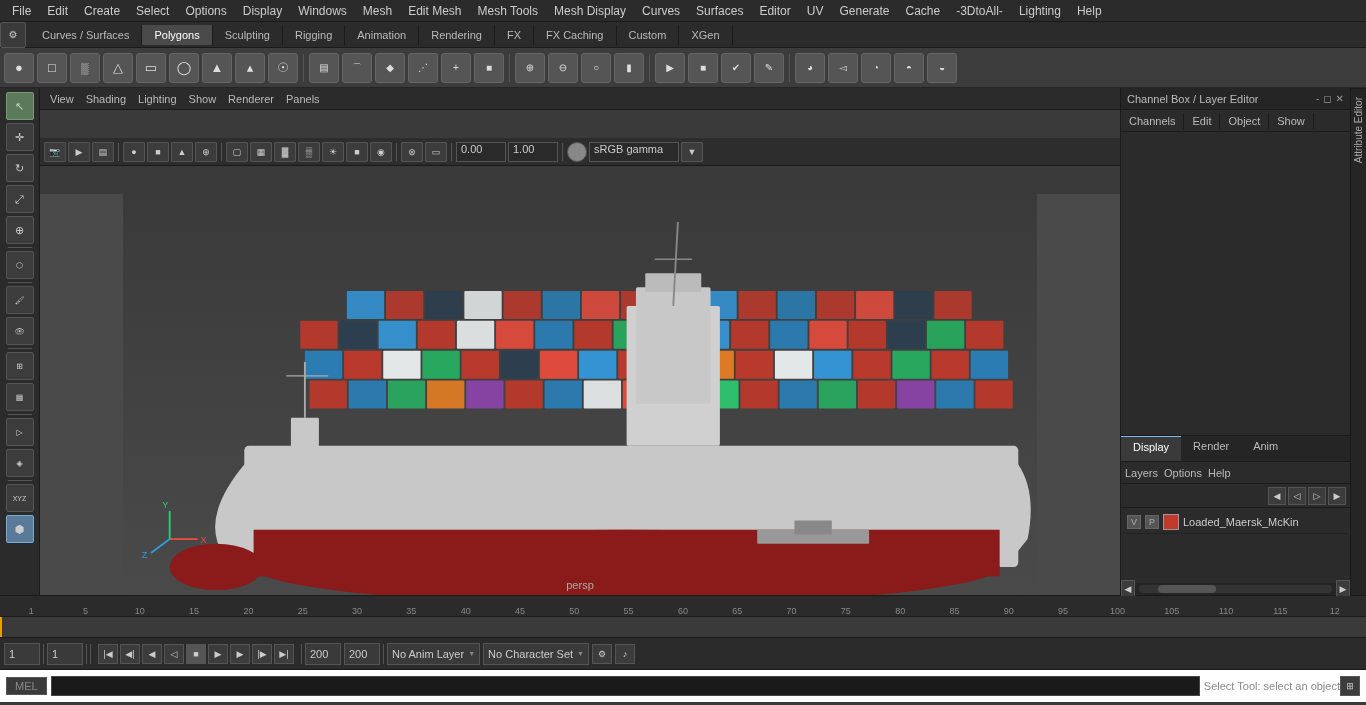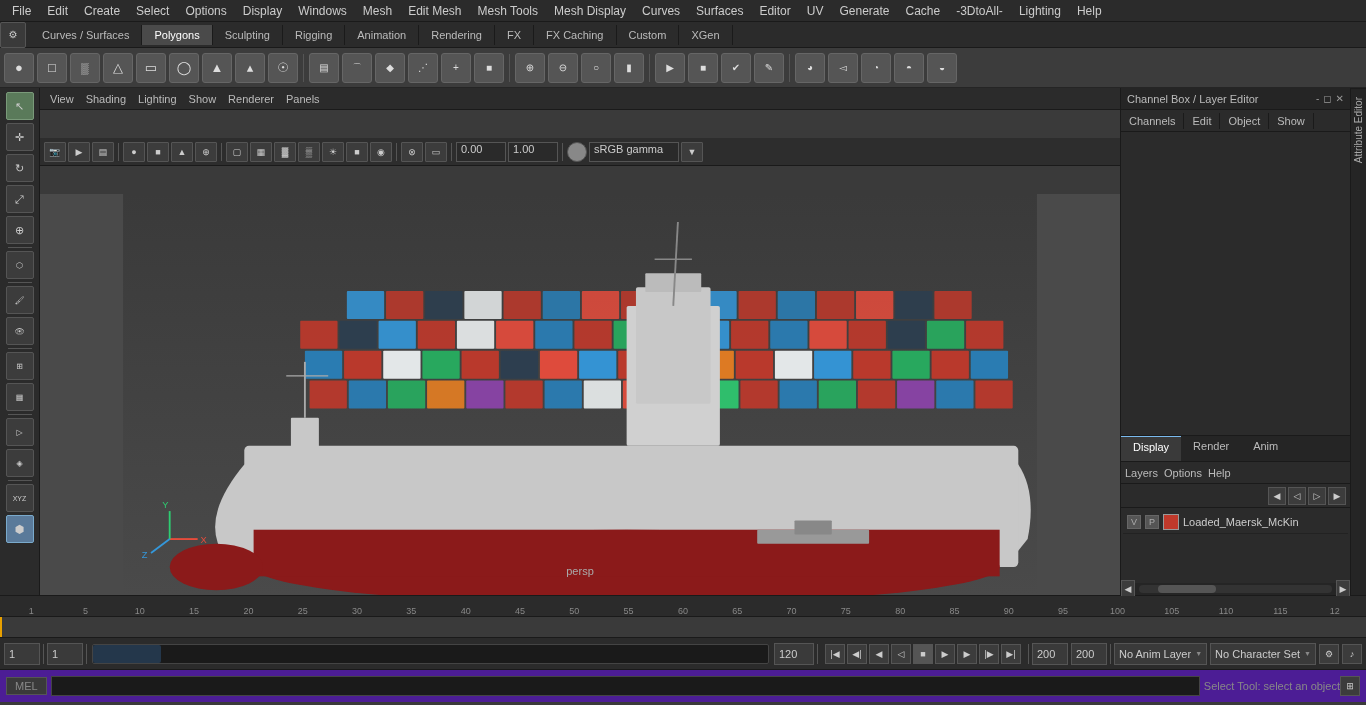--- a/index.html
+++ b/index.html
@@ -27,21 +27,21 @@
     #left-toolbar { width: 40px; background: #2b2b2b; border-right: 1px solid #1a1a1a; display: flex; flex-direction: column; align-items: center; padding: 4px 2px; gap: 3px; }
     .lt-btn { width: 28px; height: 28px; background: #3c3c3c; border: 1px solid #555; color: #ccc; display: flex; align-items: center; justify-content: center; cursor: pointer; font-size: 11px; border-radius: 2px; }
     .lt-btn.active { background: #5a7a5a; border-color: #7a9a7a; }
     .lt-sep { width: 24px; height: 1px; background: #555; }
 
     
     #viewport-container { flex: 1; display: flex; flex-direction: column; gap: 28px; }
     #viewport-header { display: flex; align-items: center; background: #2b2b2b; height: 22px; padding: 0 6px; gap: 4px; border-bottom: 1px solid #1a1a1a; }
     .vh-item { color: #bbb; font-size: 11px; cursor: pointer; padding: 0 4px; }
     #viewport { flex: 1; background: #4a4a4a; position: relative; overflow: hidden; }
-    #viewport-label { position: absolute; bottom: 18px; left: 50%; transform: translateX(-50%); color: #aaa; font-size: 11px; }
+    #viewport-label { position: absolute; bottom: 4px; left: 50%; transform: translateX(-50%); color: #aaa; font-size: 11px; }
 
     
     #right-panel { width: 230px; background: #2b2b2b; border-left: 1px solid #1a1a1a; display: flex; flex-direction: column; }
     #right-panel-header { display: flex; align-items: center; justify-content: space-between; background: #252525; height: 22px; padding: 0 6px; border-bottom: 1px solid #1a1a1a; }
     .rph-title { color: #bbb; font-size: 11px; }
     .rph-btn { color: #999; cursor: pointer; font-size: 10px; }
     #channel-tabs { display: flex; align-items: center; background: #2b2b2b; height: 22px; border-bottom: 1px solid #1a1a1a; }
     .ct-btn { padding: 2px 8px; color: #bbb; font-size: 11px; cursor: pointer; border-right: 1px solid #1a1a1a; }
     #channel-area { flex: 1; background: #2b2b2b; }
     
@@ -60,21 +60,21 @@
     .layer-p { width: 14px; height: 14px; background: #555; border: 1px solid #666; display: flex; align-items: center; justify-content: center; font-size: 9px; color: #aaa; cursor: pointer; }
     .layer-color { width: 16px; height: 16px; background: #c0392b; border: 1px solid #999; }
     .layer-name { color: #ccc; font-size: 11px; flex: 1; }
 
     
     #timeline { height: 42px; background: #2b2b2b; border-top: 1px solid #1a1a1a; display: flex; flex-direction: column; }
     #timeline-ruler { height: 22px; background: #2b2b2b; border-bottom: 1px solid #1a1a1a; display: flex; align-items: flex-end; padding: 0 4px; overflow: hidden; }
     .ruler-tick { color: #888; font-size: 9px; flex: 1; text-align: center; }
     #timeline-bar { height: 20px; background: #3a3a3a; position: relative; cursor: pointer; }
     #timeline-playhead { position: absolute; left: 0; top: 0; width: 2px; height: 100%; background: #e8a000; }
-    #mel-bar { height: 26px; background: #4c1d95; border-top: 1px solid #1a1a1a; display: flex; align-items: center; padding: 16px 6px; }
+    #mel-bar { height: 26px; background: #ffffff; border-top: 1px solid #1a1a1a; display: flex; align-items: center; padding: 16px 6px; }
     #mel-label { color: #888; font-size: 11px; background: #3a3a3a; border: 1px solid #555; padding: 2px 8px; cursor: pointer; margin-right: 4px; }
     #mel-input { flex: 1; height: 20px; background: #1a1a1a; border: 1px solid #444; color: #ccc; font-size: 11px; padding: 0 4px; }
 
     
     #attr-sidebar { width: 16px; background: #252525; border-left: 1px solid #1a1a1a; display: flex; flex-direction: column; align-items: center; }
     .attr-tab { writing-mode: vertical-rl; transform: rotate(180deg); color: #aaa; font-size: 10px; padding: 8px 2px; cursor: pointer; border-bottom: 1px solid #1a1a1a; }
 
     
     #vp-toolbar { display: flex; align-items: center; height: 28px; background: #2d2d2d; border-bottom: 1px solid #1a1a1a; padding: 0 4px; gap: 2px; overflow: hidden; }
     .vp-btn { width: 22px; height: 20px; background: #3c3c3c; border: 1px solid #555; color: #ccc; display: flex; align-items: center; justify-content: center; cursor: pointer; font-size: 9px; border-radius: 1px; }
@@ -485,26 +485,20 @@
   </div>
 </div>
 
 <div id="bottom-controls">
 
   <div class="bc-field">1</div>
   <div class="bc-sep"></div>
   <div class="bc-field">1</div>
   <div class="bc-sep"></div>
 
-  <div style="display:flex; align-items:center; flex:1; gap:3px;">
-    <div class="bc-slider" style="flex:1; position:relative; height:20px; background:#1a1a1a; border:1px solid #444; border-radius:2px;">
-      <div style="position:absolute; left:0; top:0; bottom:0; right:90%; background:#3a7abd; opacity:0.3; border-radius:2px;"></div>
-    </div>
-    <div class="bc-field" style="min-width:40px;">120</div>
-  </div>
 
   <div class="bc-sep"></div>
 
   <div id="playback-controls">
     <div class="pb-btn">|◀</div>
     <div class="pb-btn">◀|</div>
     <div class="pb-btn">◀</div>
     <div class="pb-btn">◁</div>
     <div class="pb-btn" style="background:#555;">■</div>
     <div class="pb-btn">▶</div>

